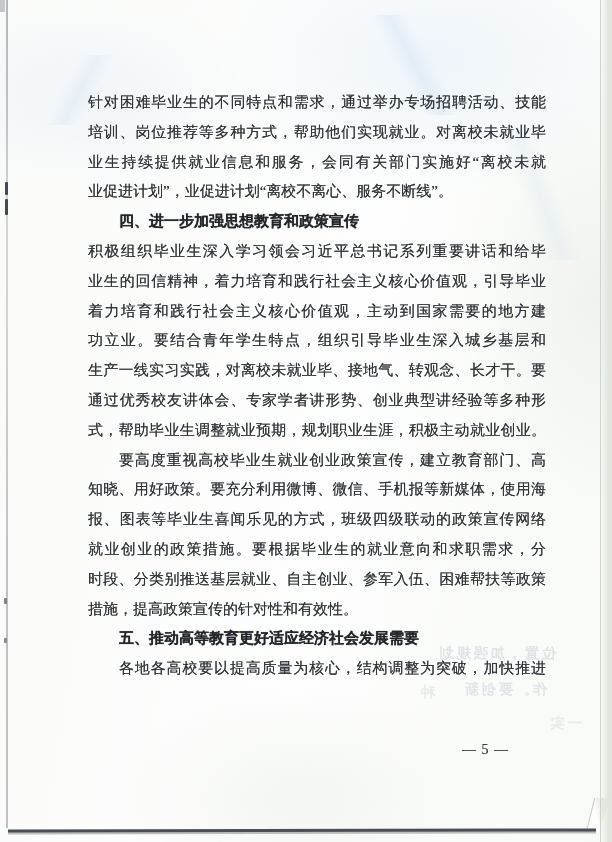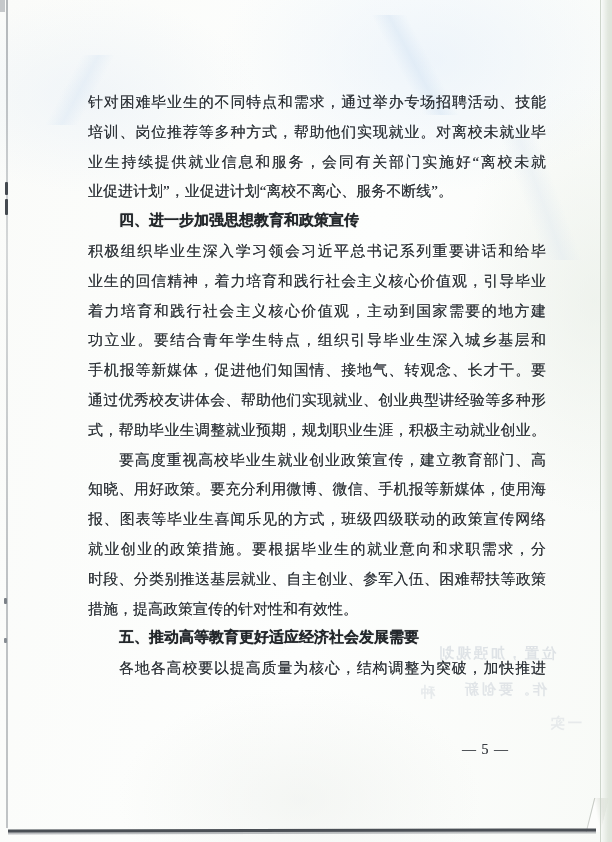--- a/index.html
+++ b/index.html
@@ -44,21 +44,21 @@
     color:var(--ink);
     text-align:justify;text-align-last:left;
     text-justify:inter-character;
     text-shadow:0 0 0.6px rgba(44,49,55,0.8);
   }
   .line.fill{text-align-last:justify;}
   .line.indent{text-indent:31px;}
   .line.heading{
     font-weight:bold;color:var(--heading-ink);
     text-shadow:0 0 0.7px rgba(30,34,38,0.9);
-    text-align:center;text-align-last:left;font-family:Liberation Mono, monospace;
+    text-align:center;text-align-last:left;
   }
 
   .page-number{
     position:absolute;left:462px;top:742px;width:90px;
     font-size:14px;color:#3a3e44;letter-spacing:1px;
     text-shadow:0 0 0.5px rgba(50,55,60,0.7);
   }
 
   
   .ghost{
@@ -121,22 +121,22 @@
   <div class="text-block" id="text-block">
       <div class="line body fill">针对困难毕业生的不同特点和需求，通过举办专场招聘活动、技能</div>
       <div class="line body fill">培训、岗位推荐等多种方式，帮助他们实现就业。对离校未就业毕</div>
       <div class="line body fill">业生持续提供就业信息和服务，会同有关部门实施好“离校未就</div>
       <div class="line body">业促进计划”，业促进计划“离校不离心、服务不断线”。</div>
       <div class="line heading indent">四、进一步加强思想教育和政策宣传</div>
       <div class="line body fill">积极组织毕业生深入学习领会习近平总书记系列重要讲话和给毕</div>
       <div class="line body fill">业生的回信精神，着力培育和践行社会主义核心价值观，引导毕业</div>
       <div class="line body fill">着力培育和践行社会主义核心价值观，主动到国家需要的地方建</div>
       <div class="line body fill">功立业。要结合青年学生特点，组织引导毕业生深入城乡基层和</div>
-      <div class="line body fill">手机报等新媒体，促进他们知国情、接地气、转观念、长才干。要</div>
-      <div class="line body fill">通过优秀校友讲体会、帮助他们实现就业、创业典型讲经验等多种形</div>
+      <div class="line body fill">生产一线实习实践，对离校未就业毕、接地气、转观念、长才干。要</div>
+      <div class="line body fill">通过优秀校友讲体会、专家学者讲形势、创业典型讲经验等多种形</div>
       <div class="line body fill">式，帮助毕业生调整就业预期，规划职业生涯，积极主动就业创业。</div>
       <div class="line body indent fill">要高度重视高校毕业生就业创业政策宣传，建立教育部门、高</div>
       <div class="line body fill">知晓、用好政策。要充分利用微博、微信、手机报等新媒体，使用海</div>
       <div class="line body fill">报、图表等毕业生喜闻乐见的方式，班级四级联动的政策宣传网络</div>
       <div class="line body fill">就业创业的政策措施。要根据毕业生的就业意向和求职需求，分</div>
       <div class="line body fill">时段、分类别推送基层就业、自主创业、参军入伍、困难帮扶等政策</div>
       <div class="line body">措施，提高政策宣传的针对性和有效性。</div>
       <div class="line heading indent">五、推动高等教育更好适应经济社会发展需要</div>
       <div class="line body indent fill">各地各高校要以提高质量为核心，结构调整为突破，加快推进</div>
     </div>

